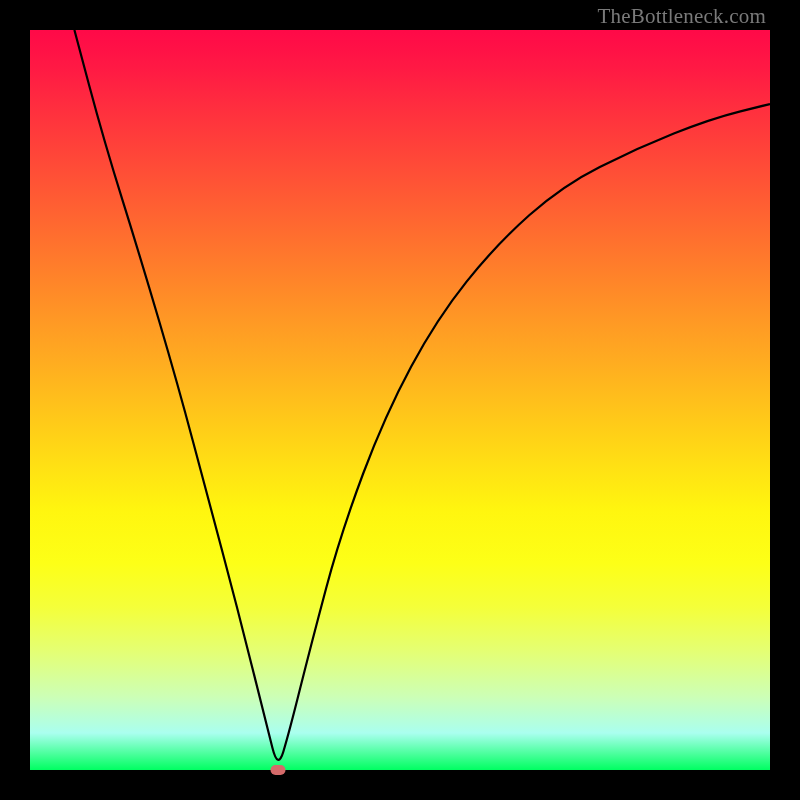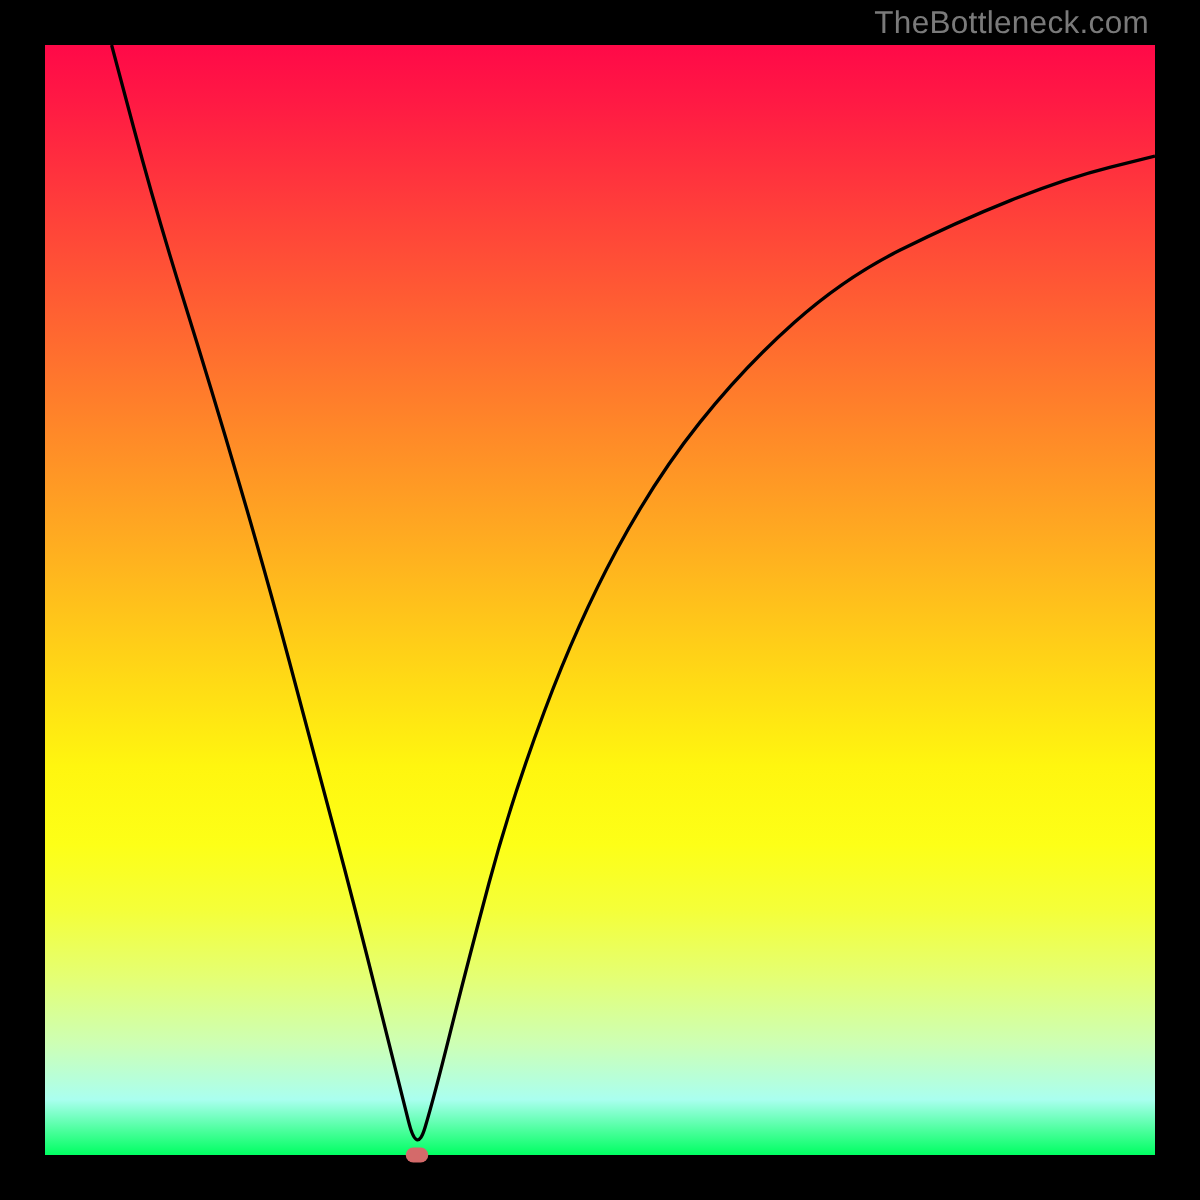--- a/index.html
+++ b/index.html
@@ -31,21 +31,21 @@
       #cdffb5 90%,
       #aaffef 95%,
       #44ff97 98%,
       #00ff62 100%
     );
   }
   .watermark {
     position: absolute;
     top: 4px;
     right: 34px;
-    font-family: Liberation Sans, sans-serif;
+    font-family: Liberation Serif, serif;
     font-size: 21px;
     color: #7a7a7a;
     letter-spacing: 0.2px;
   }
   svg.curve {
     position: absolute;
     left: 0; top: 0;
     width: 100%;
     height: 100%;
   }

